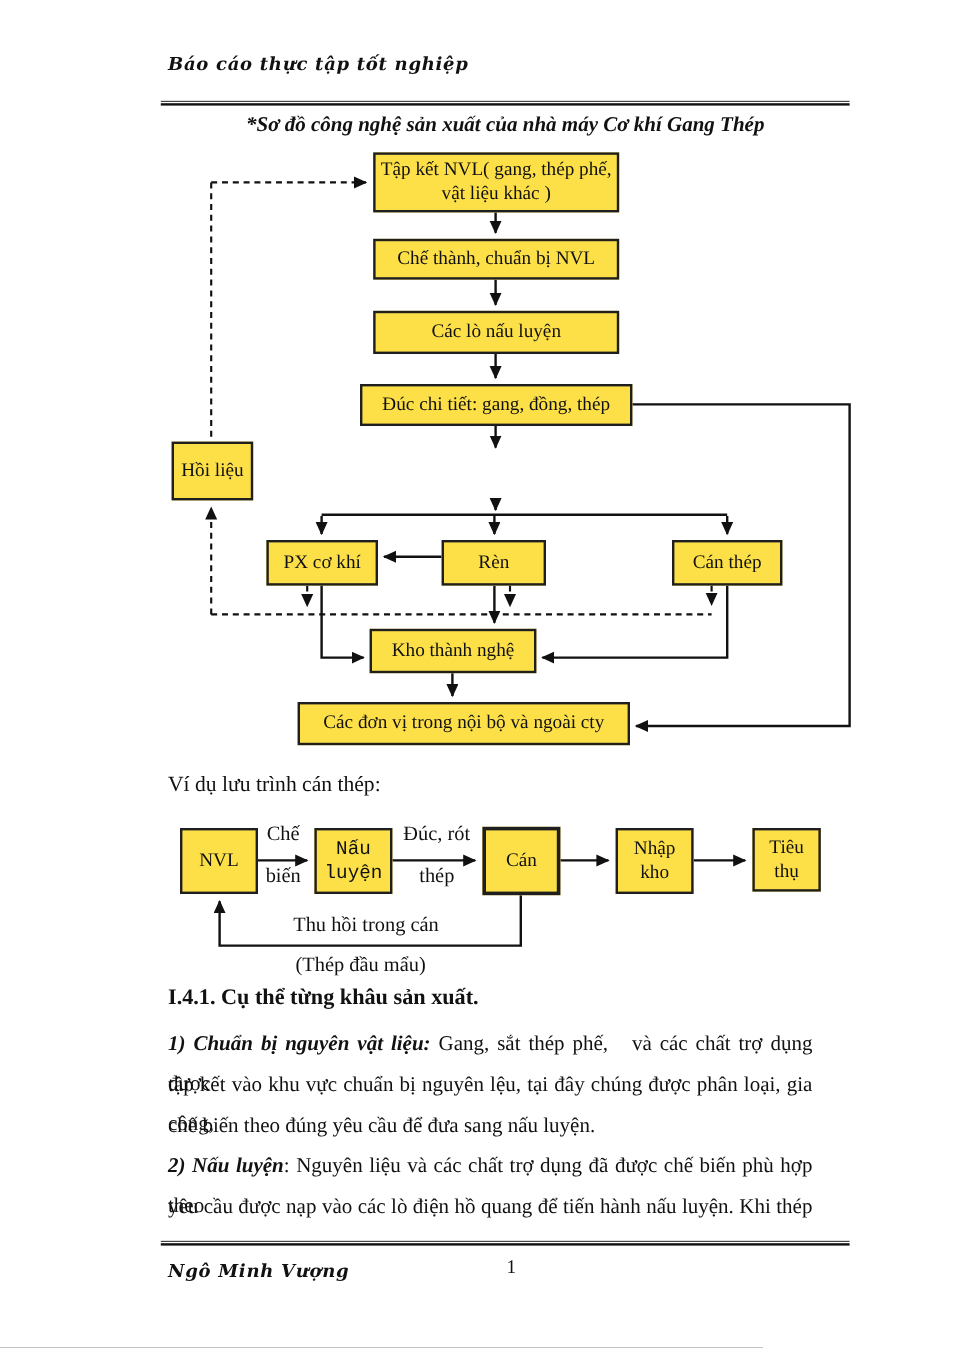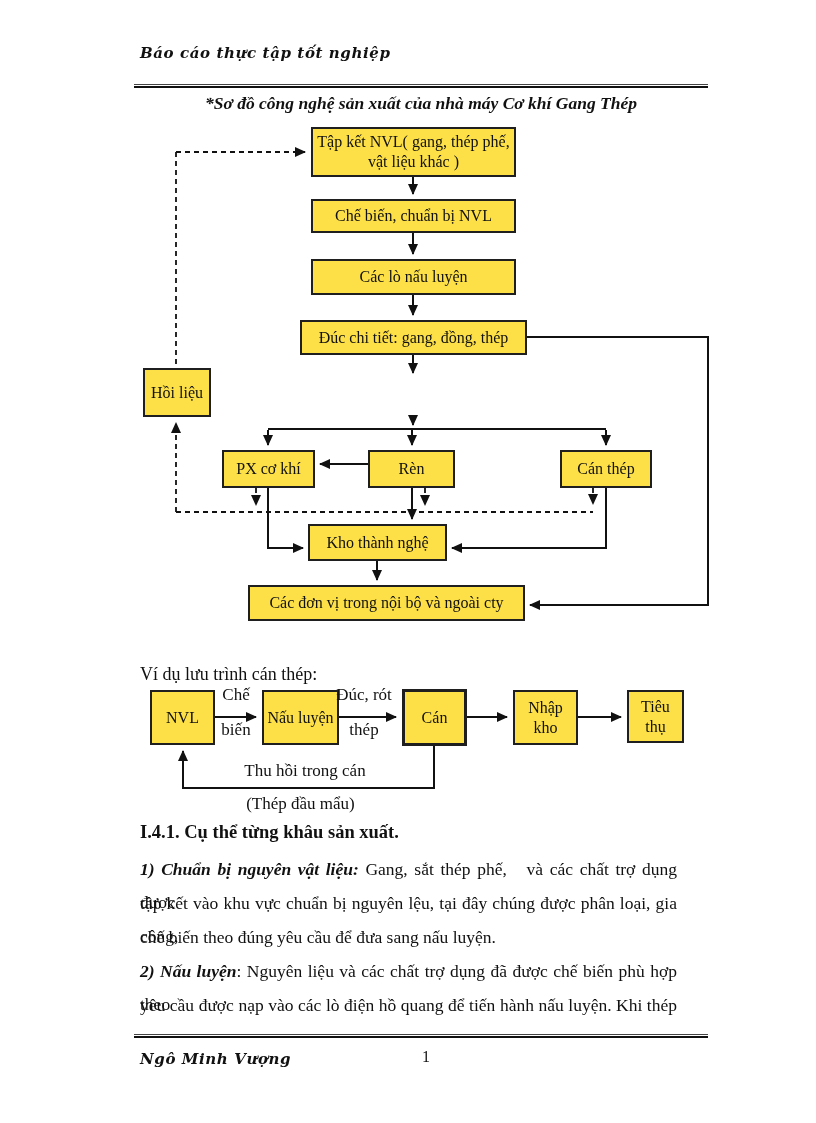--- a/index.html
+++ b/index.html
@@ -75,34 +75,34 @@
       <path d="M176,152 V368"></path>
       <path d="M176,512 V423" marker-end="url(#arr)"></path>
       <path d="M176,512 H593"></path>
       <path d="M256,488 V505" marker-end="url(#arr)"></path>
       <path d="M425,488 V505" marker-end="url(#arr)"></path>
       <path d="M593,488 V504" marker-end="url(#arr)"></path>
     </g>
   </svg>
 
   <div class="box" style="left:311px;top:127px;width:205px;height:50px;">Tập kết NVL( gang, thép phế, vật liệu khác )</div>
-  <div class="box" style="left:311px;top:199px;width:205px;height:34px;">Chế biến, chuẩn bị NVL</div>
+  <div class="box" style="left:311px;top:199px;width:205px;height:34px;">Chế thành, chuẩn bị NVL</div>
   <div class="box" style="left:311px;top:259px;width:205px;height:36px;">Các lò nấu luyện</div>
   <div class="box" style="left:300px;top:320px;width:227px;height:35px;">Đúc chi tiết: gang, đồng, thép</div>
   <div class="box" style="left:143px;top:368px;width:68px;height:49px;">Hồi liệu</div>
   <div class="box" style="left:222px;top:450px;width:93px;height:38px;">PX cơ khí</div>
   <div class="box" style="left:368px;top:450px;width:87px;height:38px;">Rèn</div>
   <div class="box" style="left:560px;top:450px;width:92px;height:38px;">Cán thép</div>
   <div class="box" style="left:308px;top:524px;width:139px;height:37px;">Kho thành nghệ</div>
   <div class="box" style="left:248px;top:585px;width:277px;height:36px;">Các đơn vị trong nội bộ và ngoài cty</div>
 
-  <div class="intro-line" style="left:140px;top:643px;margin-top:21px;">Ví dụ lưu trình cán thép:</div>
+  <div class="intro-line" style="left:140px;top:643px;">Ví dụ lưu trình cán thép:</div>
 
   <div class="box" style="left:150px;top:690px;width:65px;height:55px;">NVL</div>
-  <div class="box" style="left:262px;top:690px;width:77px;height:55px;">Nấu luyện</div>
+  <div class="box" style="left:262px;top:690px;width:65px;height:55px;font-family:Liberation Mono, monospace;">Nấu luyện</div>
   <div class="box box-thick" style="left:402px;top:689px;width:65px;height:57px;">Cán</div>
   <div class="box" style="left:513px;top:690px;width:65px;height:55px;">Nhập kho</div>
   <div class="box" style="left:627px;top:690px;width:57px;height:53px;">Tiêu thụ</div>
 
   <div class="lbl" style="left:216px;top:686px;width:40px;">Chế</div>
   <div class="lbl" style="left:216px;top:721px;width:40px;">biến</div>
   <div class="lbl" style="left:329px;top:686px;width:70px;">Đúc, rót</div>
   <div class="lbl" style="left:329px;top:721px;width:70px;">thép</div>
   <div class="lbl" style="left:235px;top:762px;width:140px;">Thu hồi trong cán</div>
   <div class="lbl" style="left:238px;top:795px;width:125px;">(Thép đầu mẩu)</div>

